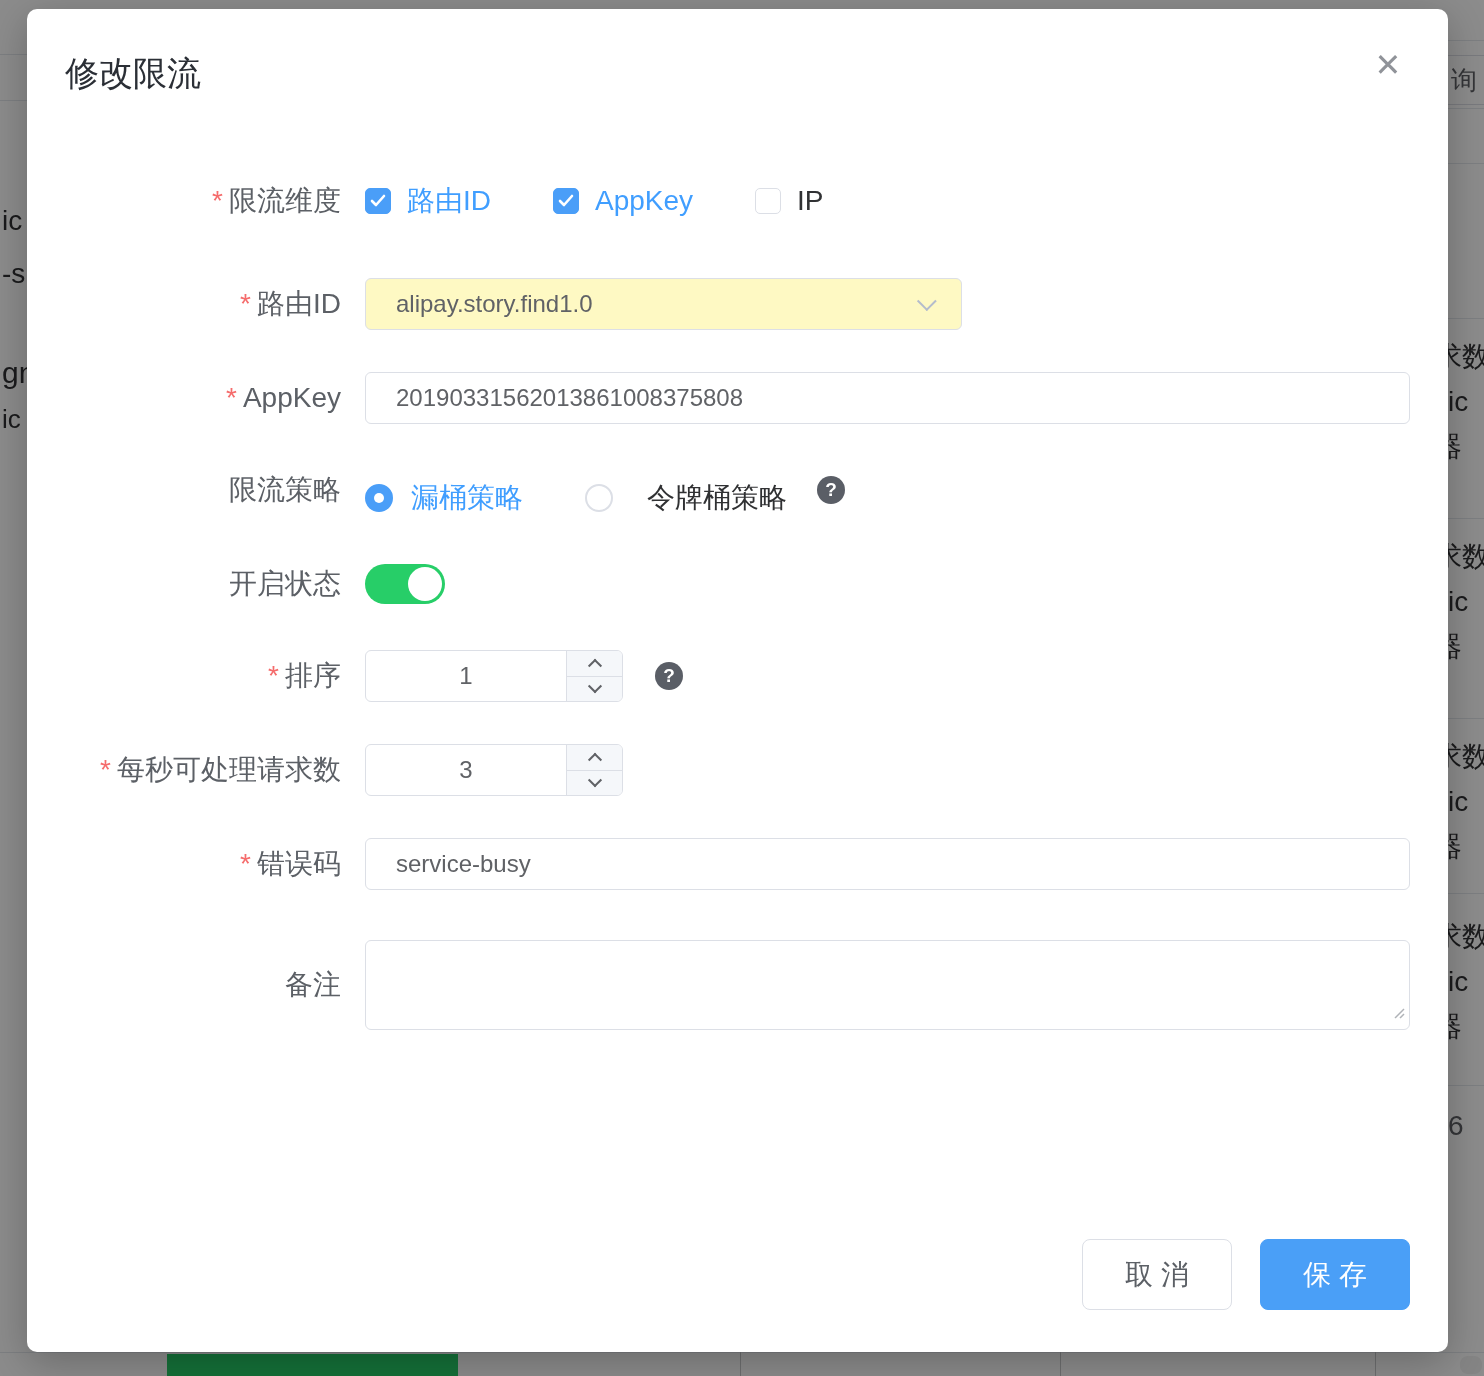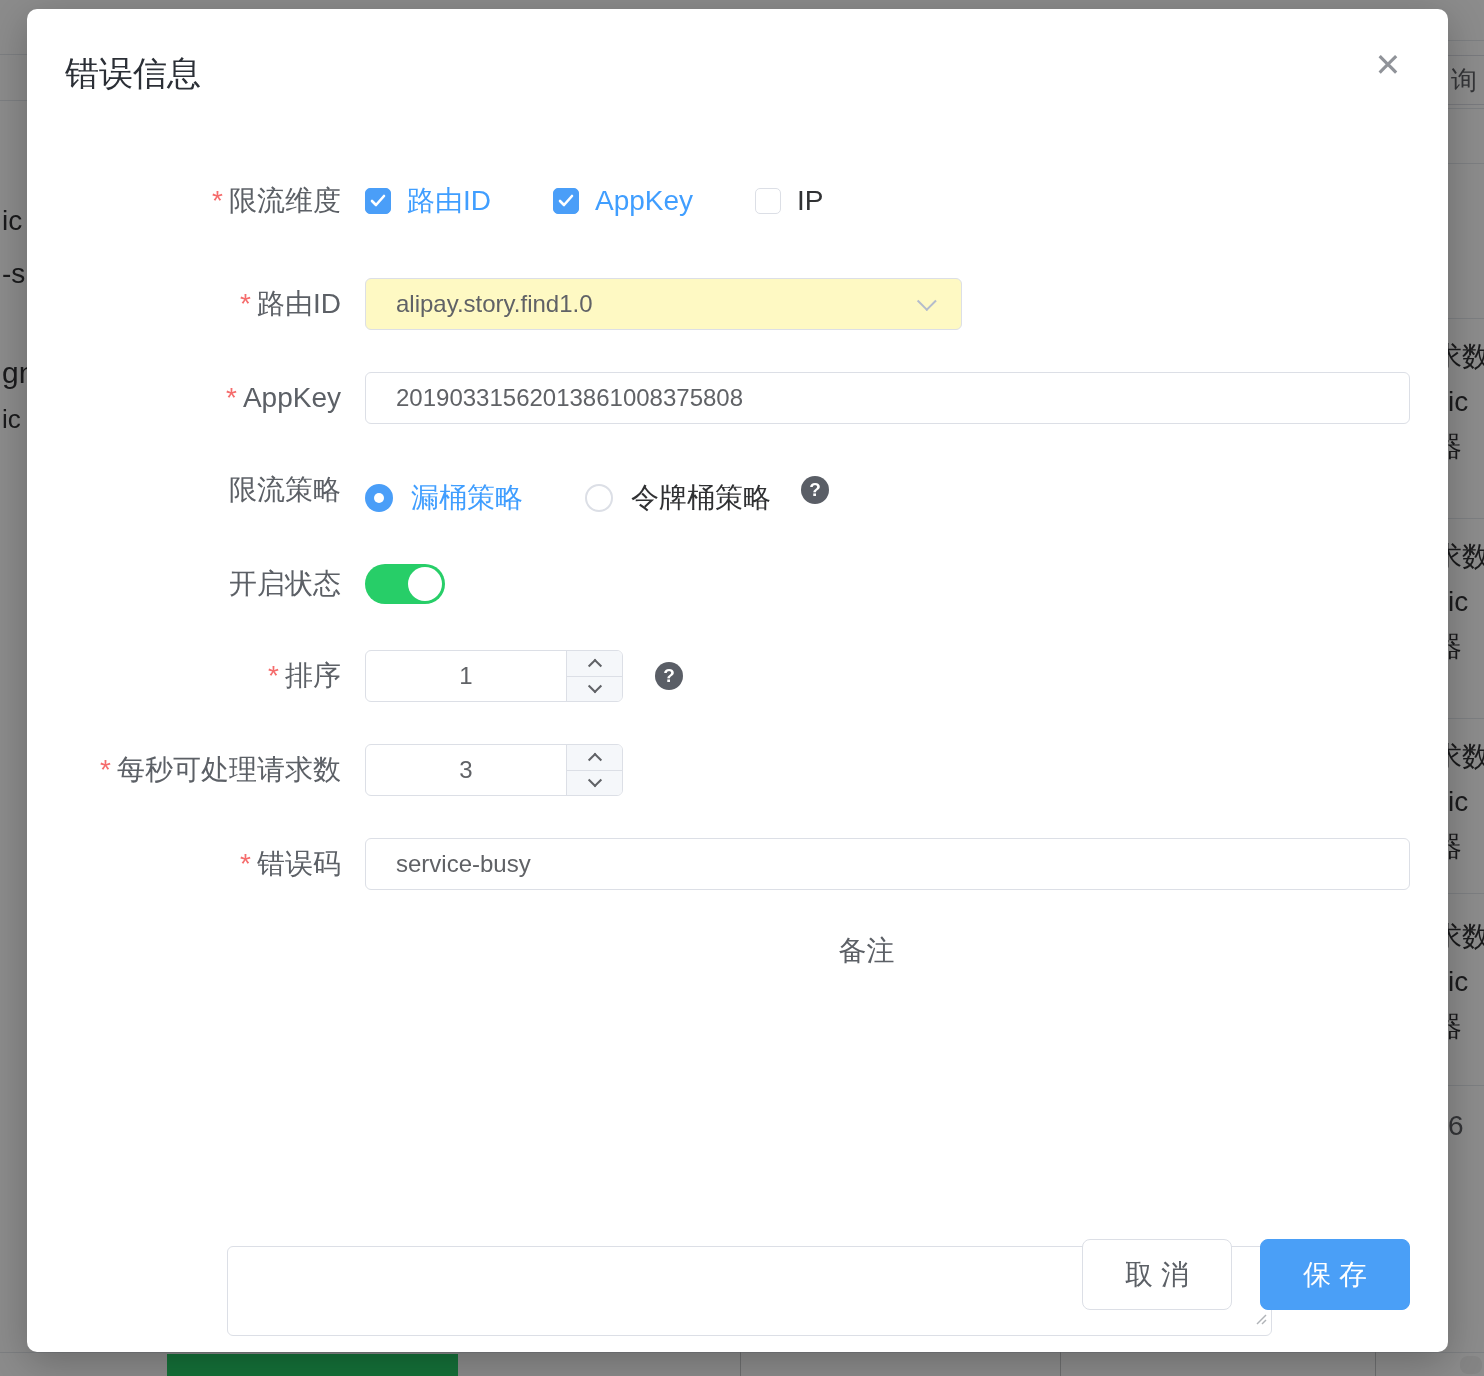--- a/index.html
+++ b/index.html
@@ -59,21 +59,21 @@
   .form-row { display:flex; align-items:center; }
   .row-dimension { height:30px; margin-bottom:62px; }
   .row-route     { height:52px; margin-bottom:42px; }
   .row-appkey    { height:52px; margin-bottom:46px; }
   .row-strategy  { height:40px; margin-bottom:54px; }
   .row-enabled   { height:40px; margin-bottom:46px; }
   .row-sort      { height:52px; margin-bottom:42px; }
   .row-qps       { height:52px; margin-bottom:42px; }
   .row-errcode   { height:52px; margin-bottom:42px; }
   .row-errmsg    { height:52px; margin-bottom:40px; }
-  .row-remark    { height:106px;flex-direction:column; }
+  .row-remark    { height:106px; }
 
   .flabel { width:314px; flex:0 0 314px; text-align:right; font-size:28px;
     font-weight:500; color:#5c6066; white-space:nowrap; }
   .star { color:#f56c6c; margin-right:6px; font-size:28px; }
   .control { margin-left:24px; display:flex; align-items:center; }
 
   
   .cb-item { display:flex; align-items:center; margin-right:62px; cursor:pointer; }
   .cb-box { width:26px; height:26px; border-radius:5px; border:1px solid #dcdfe6;
     background:#ffffff; display:flex; align-items:center; justify-content:center; }
@@ -84,21 +84,21 @@
   
   .radio-item { display:flex; align-items:center; cursor:pointer;margin-top:16px; }
   .radio-circle { width:28px; height:28px; border-radius:50%;
     border:2px solid #dcdfe6; background:#fff; position:relative; }
   .radio-circle.selected { background:#4a9ef8; border-color:#4a9ef8; }
   .radio-circle.selected::after { content:""; position:absolute; left:50%; top:50%;
     width:10px; height:10px; border-radius:50%; background:#fff;
     transform:translate(-50%,-50%); }
   .radio-label { margin-left:18px; font-size:28px; font-weight:500; color:#303133; }
   .radio-label.on { color:#409eff; }
-  .radio-2 { margin-left:62px; }
+  .radio-2 { margin-left:62px;gap:16px; }
 
   .help-icon { width:28px; height:28px; border-radius:50%; background:#5a5e66;
     color:#ffffff; font-size:19px; font-weight:bold; display:flex; align-items:center;
     justify-content:center; margin-left:30px; }
 
   
   .toggle { width:80px; height:40px; border-radius:20px; background:#27ce68;
     position:relative; cursor:pointer; }
   .toggle-knob { position:absolute; top:3px; right:3px; width:34px; height:34px;
     border-radius:50%; background:#ffffff; }
@@ -191,21 +191,21 @@
   <div class="bd-greenbar"></div>
   <div class="bd-vline vl-0"></div>
   <div class="bd-vline vl-1"></div>
   <div class="bd-vline vl-2"></div>
   <div class="bd-scrollthumb"></div>
 </div>
 
 <div class="overlay"></div>
 
 <div class="modal">
-  <div class="modal-title">错误信息</div>
+  <div class="modal-title">修改限流</div>
   <button class="modal-close">✕</button>
 
   <div class="form">
 
     <div class="form-row row-dimension">
       <div class="flabel"><span class="star">*</span><span>限流维度</span></div>
       <div class="control">
         <div class="cb-item">
           <span class="cb-box checked">
             <svg width="18" height="18" viewBox="0 0 18 18">

